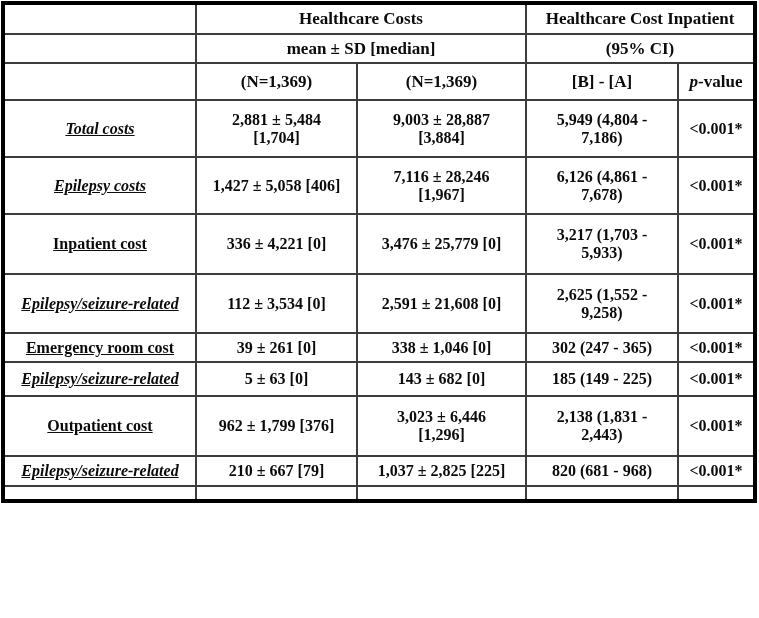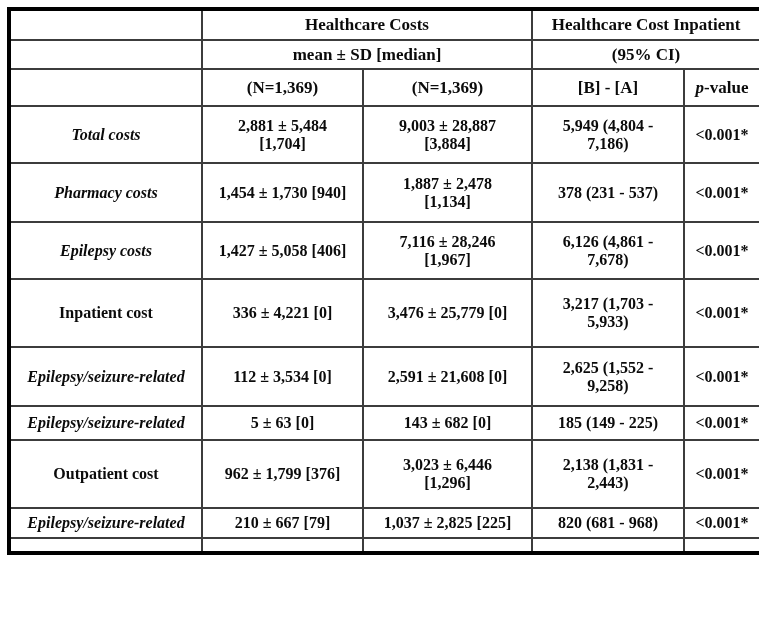--- a/index.html
+++ b/index.html
@@ -5,21 +5,21 @@
   html, body {
     margin: 0;
     padding: 0;
     background: #ffffff;
   }
   .page {
     width: 759px;
     height: 618px;
     box-sizing: border-box;
     background: #ffffff;
-    padding: 7px;
+    padding: 1px;
   }
   table.costs {
     border-collapse: collapse;
     table-layout: fixed;
     width: 756px;
     border: 4px solid #000000;
     font-family: "Liberation Serif", "DejaVu Serif", serif;
     color: #0b0b0b;
     background: #ffffff;
   }
@@ -28,32 +28,32 @@
     border: 2px solid #3c3c3c;
     text-align: center;
     vertical-align: middle;
     font-weight: bold;
     padding: 1px 4px;
     white-space: pre-line;
     overflow: hidden;
     box-sizing: border-box;
   }
   thead th { font-size: 17px; }
-  tbody th.rowlabel { font-size: 16px; }
+  tbody th.rowlabel { font-size: 16px; text-decoration: underline; }
   tbody td { font-size: 16px; }
   .italic { font-style: italic; }
   .p-first { display: inline-block; }
   .p-first::first-letter { font-style: italic; }
   
   tr.h31 { height: 31px; }
   tr.h39 { height: 29px; }
   tr.h37 { height: 37px; }
   tr.h57 { height: 57px; }
   tr.h59 { height: 59px; }
-  tr.h60 { height: 68px; }
+  tr.h60 { height: 60px; }
   tr.h34 { height: 34px; }
   tr.h30 { height: 30px; }
   tr.h15 { height: 15px; }
 </style>
 </head>
 <body>
 
 <div class="page">
   <table class="costs">
     <colgroup>
@@ -86,28 +86,20 @@
       <tr class="h57">
         <th class="rowlabel italic">Total costs</th>
         <td>2,881 ± 5,484
 [1,704]</td>
         <td>9,003 ± 28,887
 [3,884]</td>
         <td>5,949 (4,804 -
 7,186)</td>
         <td>&lt;0.001*</td>
       </tr>
-      <tr class="h59">
-        <th class="rowlabel italic">Pharmacy costs</th>
-        <td>1,454 ± 1,730 [940]</td>
-        <td>1,887 ± 2,478
-[1,134]</td>
-        <td>378 (231 - 537)</td>
-        <td>&lt;0.001*</td>
-      </tr>
       <tr class="h57">
         <th class="rowlabel italic">Epilepsy costs</th>
         <td>1,427 ± 5,058 [406]</td>
         <td>7,116 ± 28,246
 [1,967]</td>
         <td>6,126 (4,861 -
 7,678)</td>
         <td>&lt;0.001*</td>
       </tr>
       <tr class="h60">
@@ -117,20 +109,27 @@
         <td>3,217 (1,703 -
 5,933)</td>
         <td>&lt;0.001*</td>
       </tr>
       <tr class="h59">
         <th class="rowlabel italic">Epilepsy/seizure-related</th>
         <td>112 ± 3,534 [0]</td>
         <td>2,591 ± 21,608 [0]</td>
         <td>2,625 (1,552 -
 9,258)</td>
+        <td>&lt;0.001*</td>
+      </tr>
+      <tr class="h39">
+        <th class="rowlabel">Emergency room cost</th>
+        <td>39 ± 261 [0]</td>
+        <td>338 ± 1,046 [0]</td>
+        <td>302 (247 - 365)</td>
         <td>&lt;0.001*</td>
       </tr>
       <tr class="h34">
         <th class="rowlabel italic">Epilepsy/seizure-related</th>
         <td>5 ± 63 [0]</td>
         <td>143 ± 682 [0]</td>
         <td>185 (149 - 225)</td>
         <td>&lt;0.001*</td>
       </tr>
       <tr class="h60">

